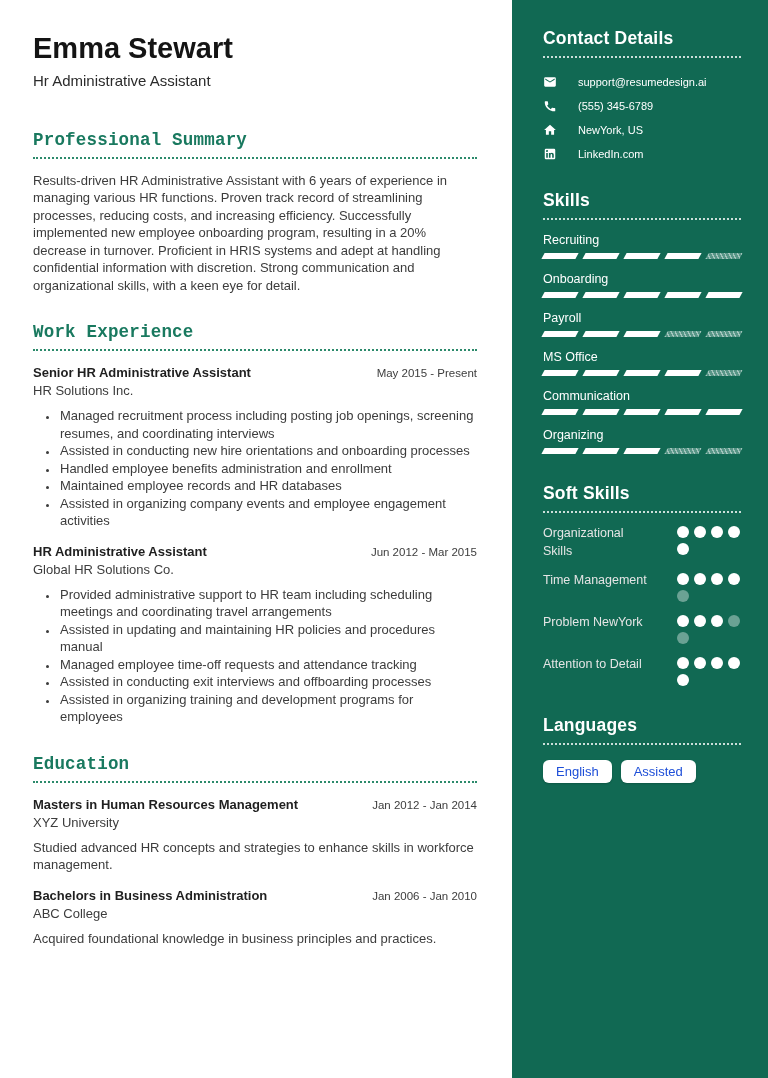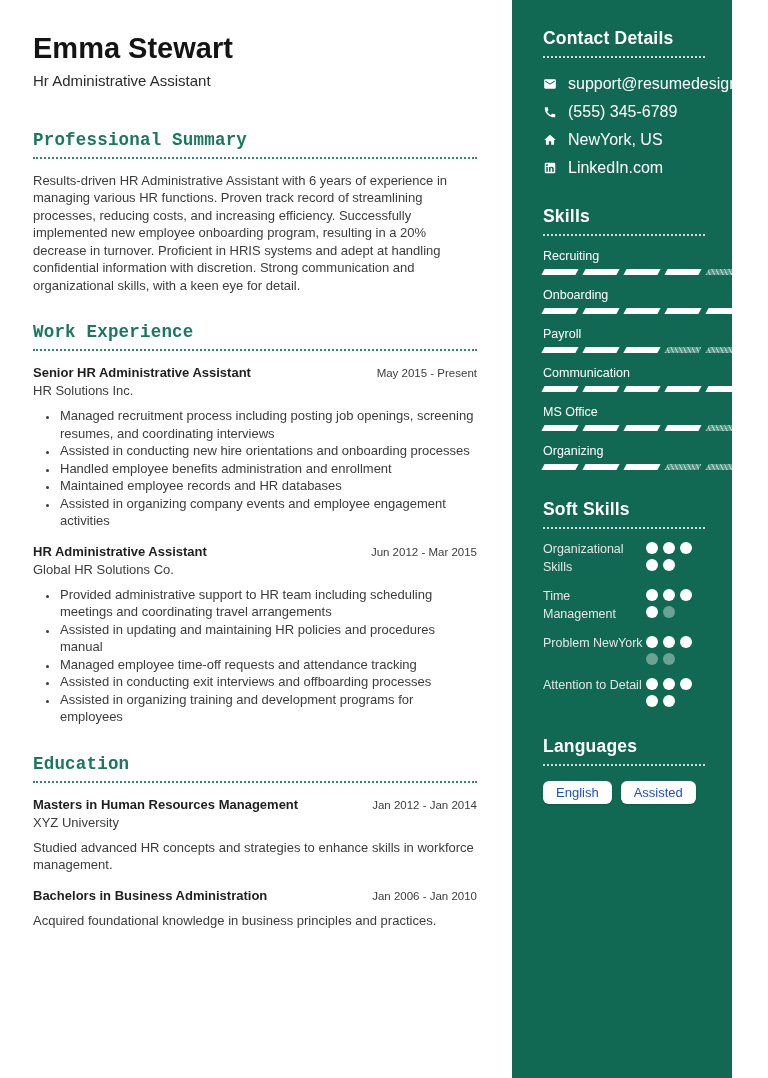--- a/index.html
+++ b/index.html
@@ -45,29 +45,29 @@
     font-size:13px;line-height:17.5px;color:var(--body-text);
     padding-left:1px;
   }
   ul.bullets li::marker{color:#3c3c3c;font-size:11px;}
 
   .edu{margin-top:14px;}
   .edu-desc{font-size:13px;line-height:17.5px;margin:9px 0 0;color:var(--body-text);}
 
   
   .sidebar{
-    width:220px;background:var(--sidebar-bg);color:#fff;
+    width:256px;background:var(--sidebar-bg);color:#fff;
     padding:28px 27px 30px 31px;
   }
   .sb-section{margin-bottom:29px;}
   h2.sb{margin:0;font-size:17.5px;font-weight:bold;color:#fff;letter-spacing:.2px;}
   ul.contact{list-style:none;margin:17px 0 0;padding:0;}
   ul.contact li{
-    display:flex;align-items:center;gap:11px;
-    font-size:16px;margin-bottom:10px;color:#fff;
+    display:flex;align-items:center;gap:21px;
+    font-size:11px;margin-bottom:10px;color:#fff;
   }
   .cicon{width:14px;height:14px;flex:0 0 14px;display:inline-flex;}
   .cicon svg{width:14px;height:14px;fill:#fff;}
 
   .skill{margin-top:13px;}
   .skill-name{font-size:12.5px;margin-bottom:6px;color:#fff;}
   .bar{display:flex;justify-content:space-between;width:198px;}
   .seg{
     width:34px;height:6px;transform:skewX(-28deg);
     display:inline-block;background:#fff;
@@ -155,20 +155,21 @@
         </div>
         <div class="company">XYZ University</div>
         <p class="edu-desc">Studied advanced HR concepts and strategies to enhance skills in workforce management.</p>
       </div>
 
       <div class="edu">
         <div class="row-head">
           <div class="job-title">Bachelors in Business Administration</div>
           <div class="dates">Jan 2006 - Jan 2010</div>
         </div>
+        <div class="company">ABC College</div>
         <p class="edu-desc">Acquired foundational knowledge in business principles and practices.</p>
       </div>
     </section>
   </div>
 
   <aside class="sidebar">
 
     <section class="sb-section">
       <h2 class="sb">Contact Details</h2>
       <div class="rule light"></div>
@@ -236,37 +237,37 @@
         <div class="skill-name">Payroll</div>
         <div class="bar">
             <span class="seg filled"></span>
             <span class="seg filled"></span>
             <span class="seg filled"></span>
             <span class="seg empty"></span>
             <span class="seg empty"></span>
           </div>
       </div>
       <div class="skill">
+        <div class="skill-name">MS Office</div>
+        <div class="bar">
+            <span class="seg filled"></span>
+            <span class="seg filled"></span>
+            <span class="seg filled"></span>
+            <span class="seg filled"></span>
+            <span class="seg empty"></span>
+          </div>
+      </div>
+      <div class="skill">
         <div class="skill-name">Communication</div>
         <div class="bar">
             <span class="seg filled"></span>
             <span class="seg filled"></span>
             <span class="seg filled"></span>
             <span class="seg filled"></span>
             <span class="seg filled"></span>
-          </div>
-      </div>
-      <div class="skill">
-        <div class="skill-name">MS Office</div>
-        <div class="bar">
-            <span class="seg filled"></span>
-            <span class="seg filled"></span>
-            <span class="seg filled"></span>
-            <span class="seg filled"></span>
-            <span class="seg empty"></span>
           </div>
       </div>
       <div class="skill">
         <div class="skill-name">Organizing</div>
         <div class="bar">
             <span class="seg filled"></span>
             <span class="seg filled"></span>
             <span class="seg filled"></span>
             <span class="seg empty"></span>
             <span class="seg empty"></span>

